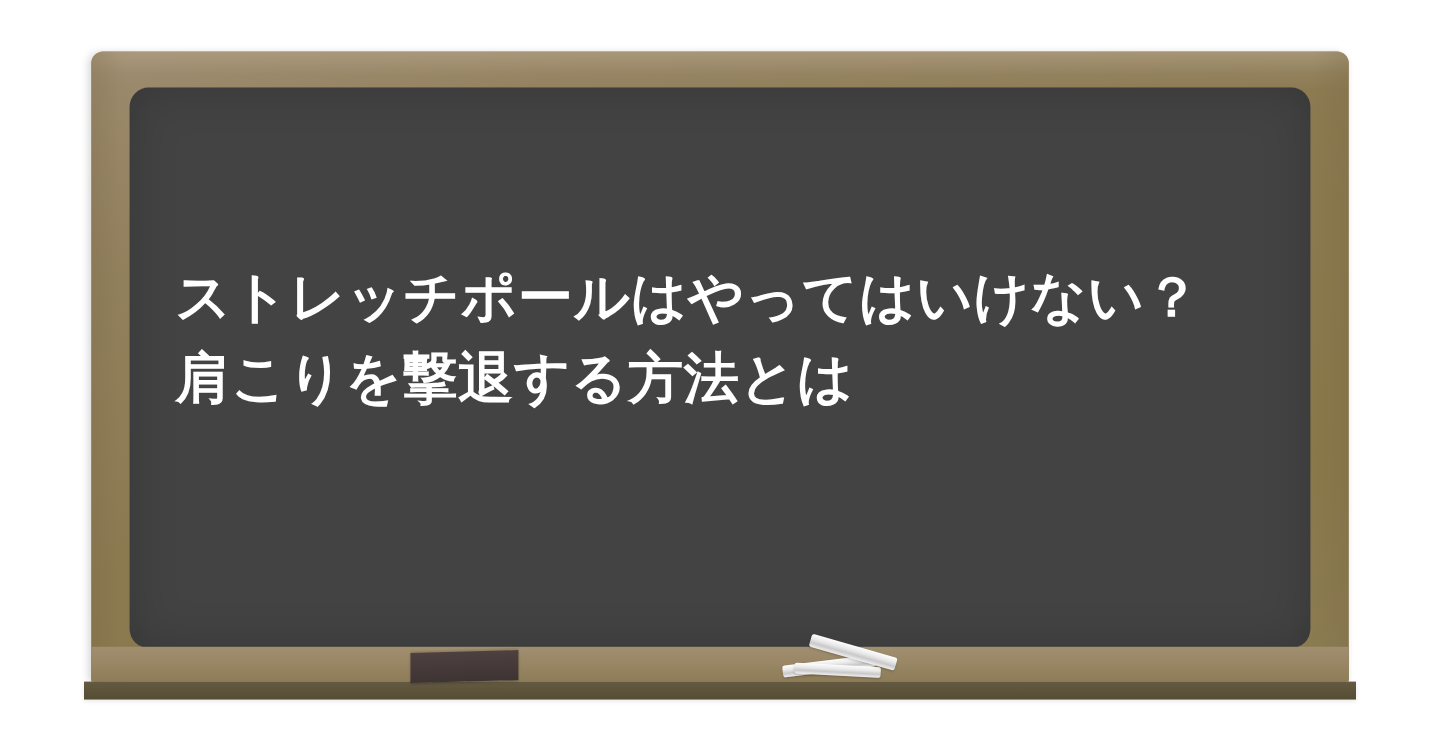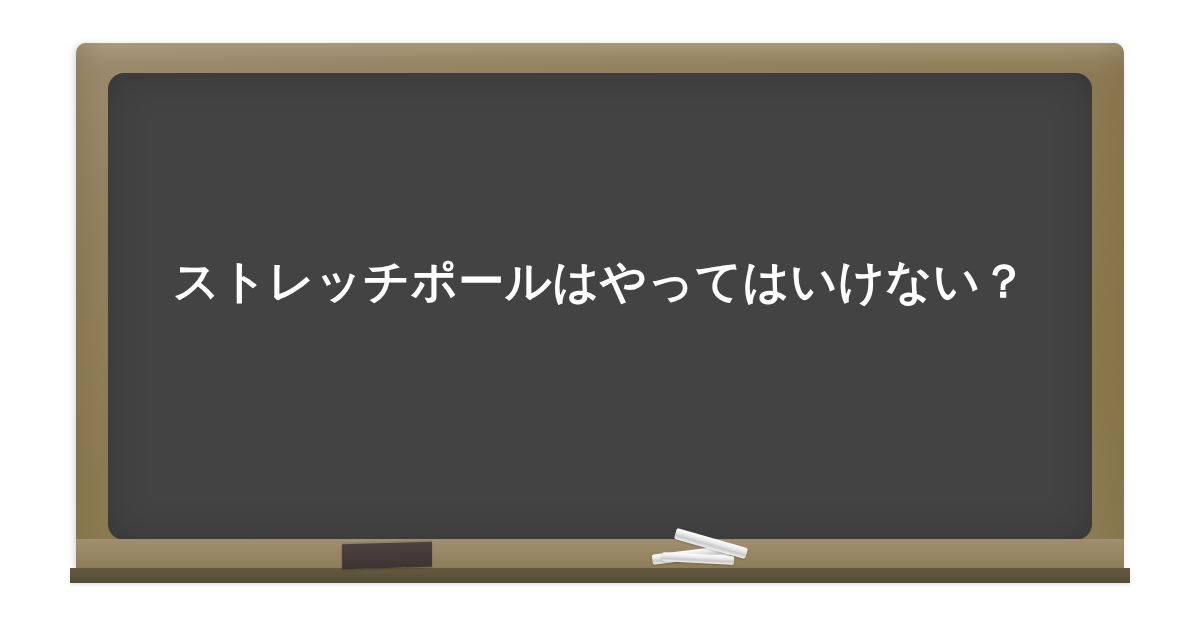--- a/index.html
+++ b/index.html
@@ -83,23 +83,23 @@
     box-shadow: inset 0 0 40px rgba(0,0,0,0.18);
     display: flex;
     flex-direction: column;
     align-items: center;
     justify-content: center;
     overflow: hidden;
   }
 
   .title-block {
     width: 100%;
-    text-align: center;
+    text-align: left;
     margin-top: -52px;
-    padding: 0 26px;
+    padding: 0 38px;
     box-sizing: border-box;
   }
 
   .title-line {
     color: #ffffff;
     font-weight: 700;
     font-size: 46px;
     line-height: 68px;
     letter-spacing: 0.5px;
     white-space: nowrap;
@@ -195,20 +195,21 @@
 <div class="canvas">
 
   <div class="board-frame">
     <div class="frame-top-sheen"></div>
     <div class="frame-left-shade"></div>
     <div class="frame-right-shade"></div>
 
     <div class="board-surface">
       <div class="title-block">
         <div class="title-line">ストレッチポールはやってはいけない？</div>
+        <div class="title-line">肩こりを撃退する方法とは</div>
       </div>
     </div>
   </div>
 
   <div class="ledge-top"></div>
   <div class="ledge-base"></div>
 
   <div class="eraser">
     <div class="eraser-felt"></div>
     <div class="eraser-body"></div>

